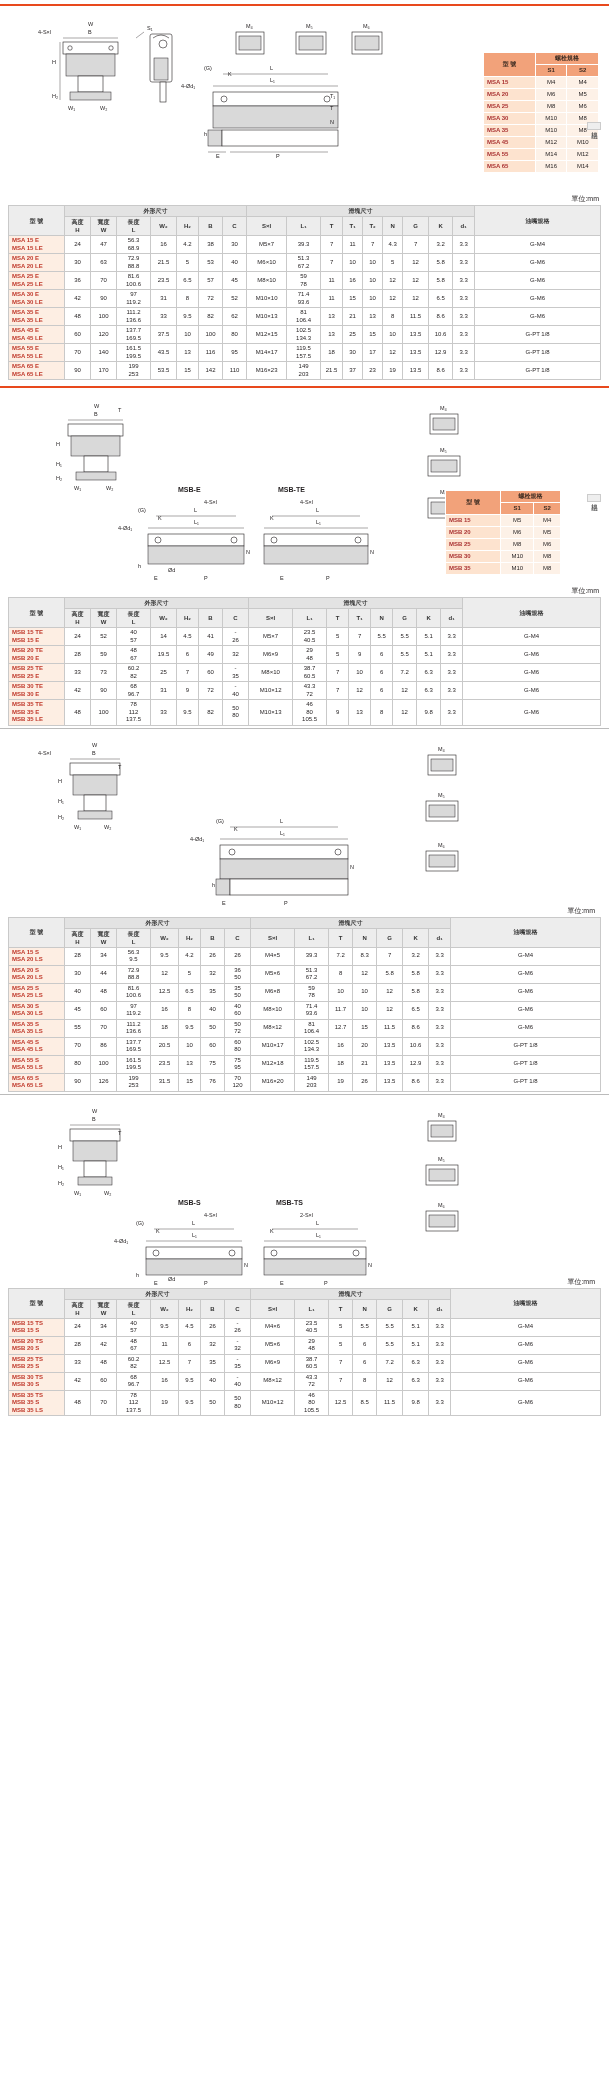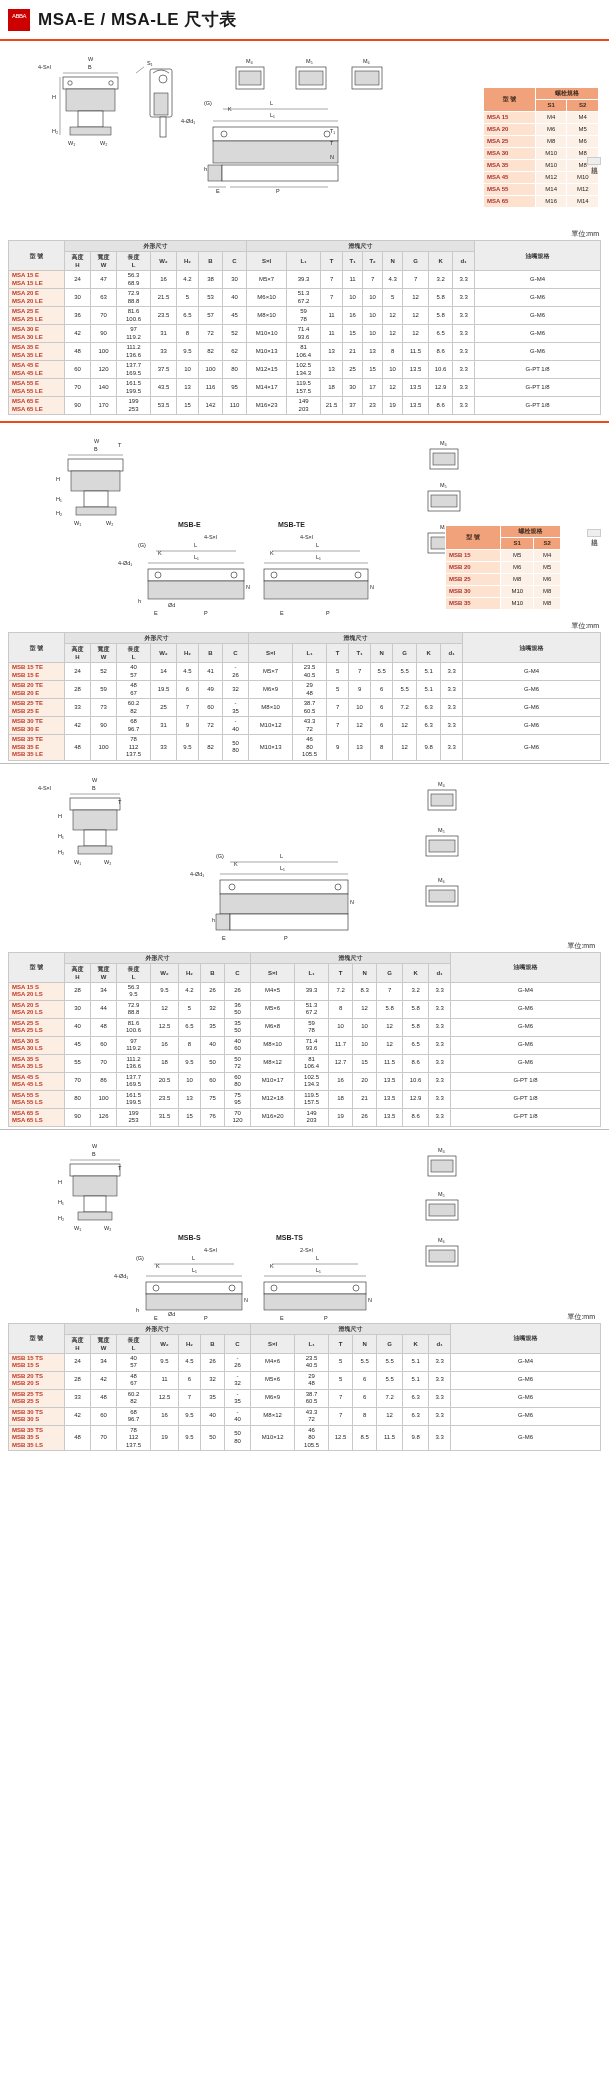--- a/index.html
+++ b/index.html
@@ -98,24 +98,20 @@
   .ln { stroke:#231f20; stroke-width:0.6; fill:none; }
   .ln-t { stroke:#231f20; stroke-width:0.4; fill:none; }
   .hatch { fill:#d9d9d9; stroke:#231f20; stroke-width:0.5; }
   .wht { fill:#ffffff; stroke:#231f20; stroke-width:0.6; }
 </style>
 </head>
 <body>
 
 <div class="page">
 
-  <div class="header">
-    <div class="logo">ABBA</div>
-    <div class="doc-title">MSA-E / MSA-LE 尺寸表</div>
-  </div>
   <hr class="rule">
 
   <div class="section">
 
     <div class="drawing" style="height:180px;">
       <svg width="593" height="180" viewBox="0 0 593 180">
 
         <g>
           <text class="lbl" x="30" y="22">4-S×l</text>
           <text class="lbl" x="80" y="14">W</text>

